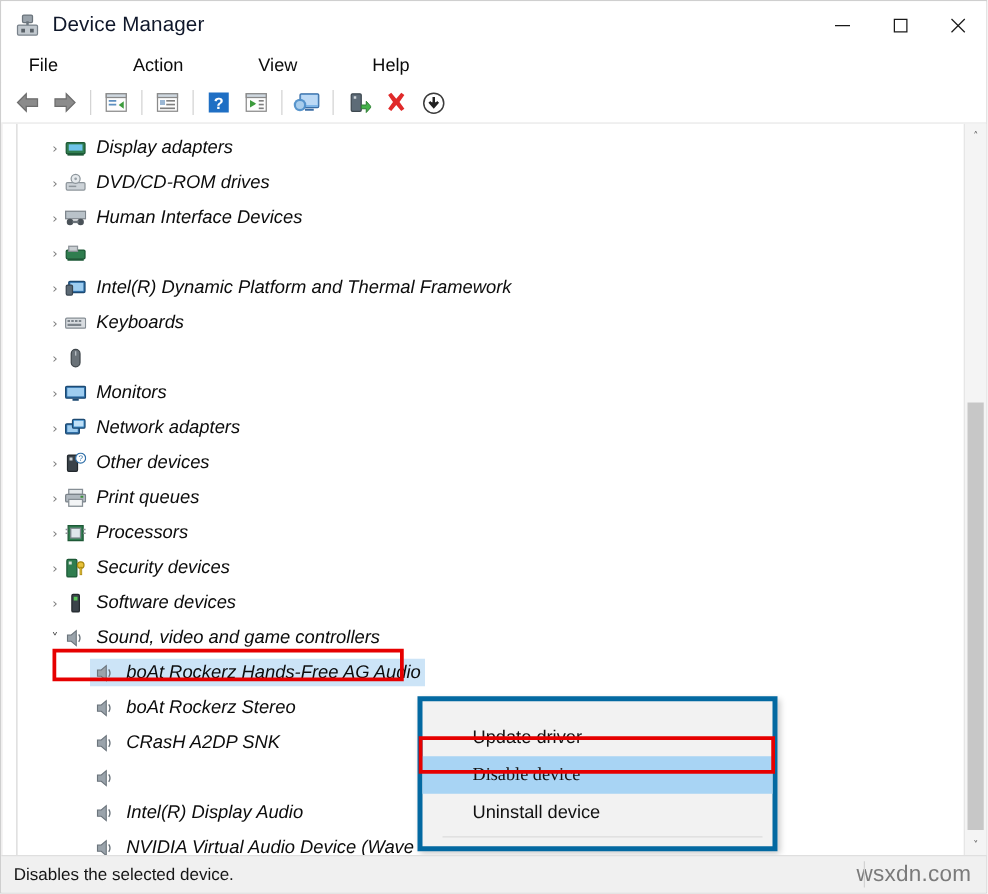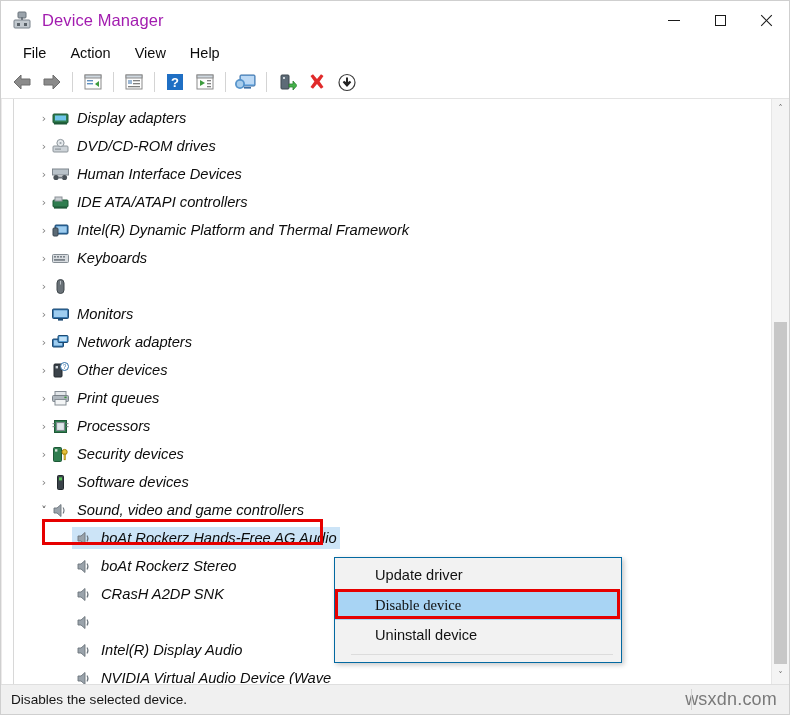--- a/index.html
+++ b/index.html
@@ -24,21 +24,21 @@
     display: flex; align-items: center;
     background: #ffffff;
     position: relative;
   }
   .title-icon {
     width: 22px; height: 22px;
     margin-left: 10px; margin-right: 9px;
     position: relative; flex: none;
   }
   .title-text {
-    font-size: 16.5px; color: #a21caf;
+    font-size: 16.5px; color: #0f172a;
     letter-spacing: .1px;
   }
   .winbtns { margin-left: auto; display: flex; height: 38px; }
   .winbtn {
     width: 46px; height: 38px;
     display: flex; align-items: center; justify-content: center;
     font-size: 13px; color: #111;
   }
   .glyph-min { display:block; width:12px; height:1px; background:#1a1a1a; }
   .glyph-max { display:block; width:11px; height:11px; border:1px solid #1a1a1a; }
@@ -49,20 +49,21 @@
   }
   .glyph-close:before{ transform: rotate(45deg); }
   .glyph-close:after { transform: rotate(-45deg); }
 
   
   .menubar {
     height: 27px; min-height:27px;
     display: flex; align-items: center;
     padding-left: 12px;
     background: #ffffff;
+    gap: 36px;
   }
   .menuitem {
     font-size: 14.5px; color: #0b0b0b;
     padding: 3px 10px; margin-right: 4px;
   }
 
   
   .toolbar {
     height: 33px; min-height:33px;
     display: flex; align-items: center;
@@ -148,23 +149,23 @@
     position:absolute; left:2px; right:2px;
     top: 205px; bottom: 2px;
     background:#c7c7c7;
   }
 
   
   .ctxmenu {
     position:absolute; left:332px; top:458px;
     width:288px;
     background:#f2f2f2;
-    border:1px solid #0369a1;
+    border:4px solid #0369a1;
     box-shadow: 2px 2px 5px rgba(0,0,0,.22);
-    padding: 2px 0 3px 0;
+    padding: 14px 0 3px 0;
     z-index: 30;
   }
   .ctxitem {
     height:30px; display:flex; align-items:center;
     padding-left: 40px;
     font-size:14.6px; color:#111;
   }
   .ctxitem.hl { background:#a8d4f4; }
   .ctxsep { height:1px; background:#dcdcdc; margin:4px 8px 4px 16px; }
 
@@ -333,21 +334,20 @@
               </svg></span>
             <span class="lbl">Human Interface Devices</span>
           </div>
           <div class="row">
             <span class="chev">›</span>
             <span class="ico"><svg width="17" height="17" viewBox="0 0 17 17">
                 <rect x="1" y="6" width="15" height="7" rx="1" fill="#2f7d4f" stroke="#1d5836"></rect>
                 <rect x="3" y="3" width="7" height="4" fill="#c9ced2" stroke="#8b9197"></rect>
                 <rect x="2" y="13" width="13" height="1.6" fill="#1d5836"></rect>
               </svg></span>
-            <span class="lbl">IDE ATA/ATAPI controllers</span>
           </div>
           <div class="row">
             <span class="chev">›</span>
             <span class="ico"><svg width="17" height="17" viewBox="0 0 17 17">
                 <rect x="3" y="3" width="13" height="9" rx="1" fill="#2f6fa8" stroke="#1d4a72"></rect>
                 <rect x="4.3" y="4.3" width="10.4" height="6.4" fill="#9ecdf0"></rect>
                 <rect x="1" y="6" width="5" height="8" rx="1" fill="#5c6a75" stroke="#394550"></rect>
               </svg></span>
             <span class="lbl">Intel(R) Dynamic Platform and Thermal Framework</span>
           </div>

